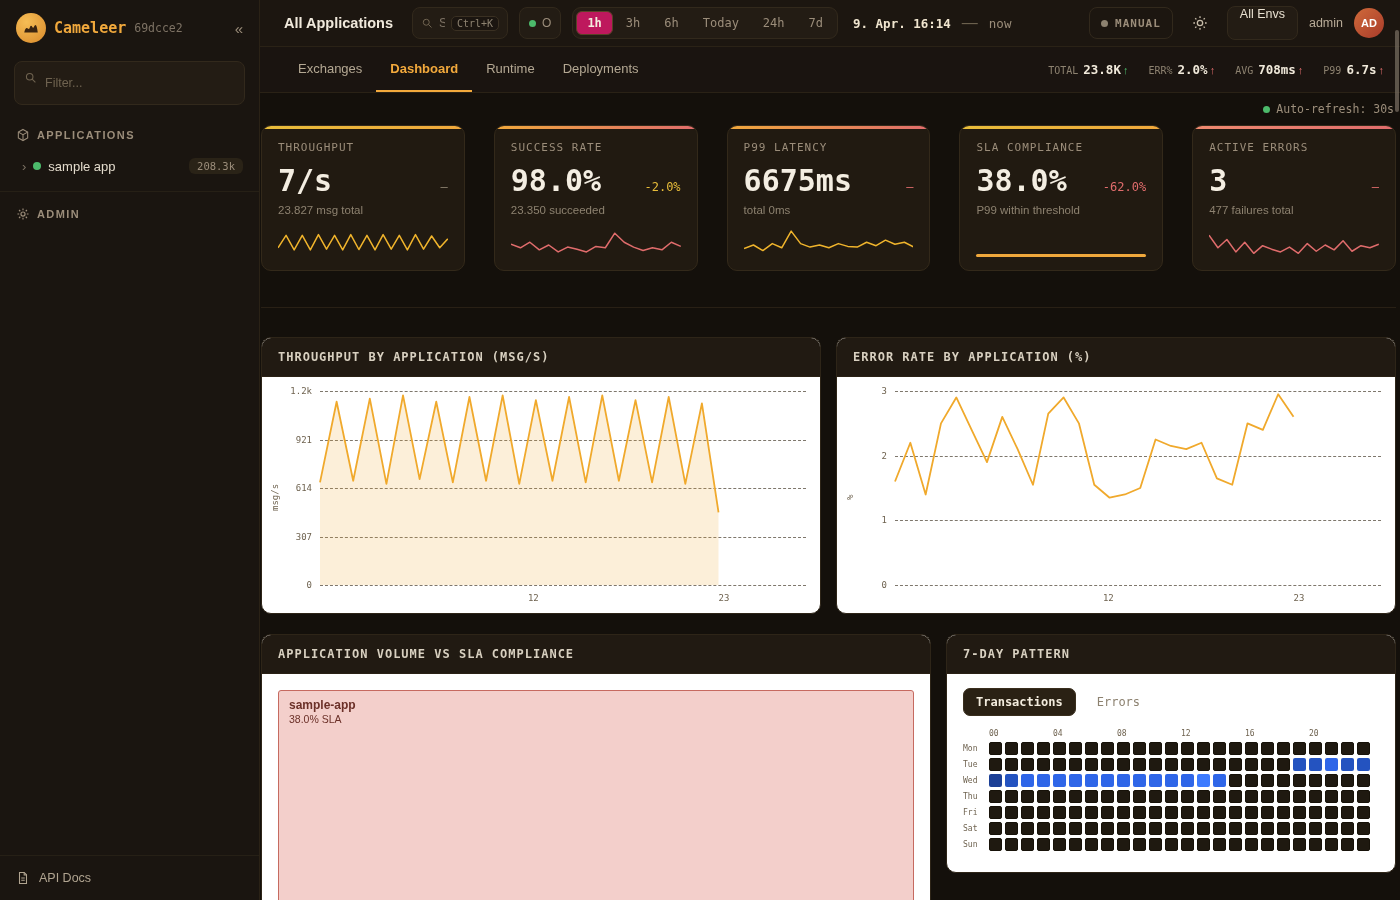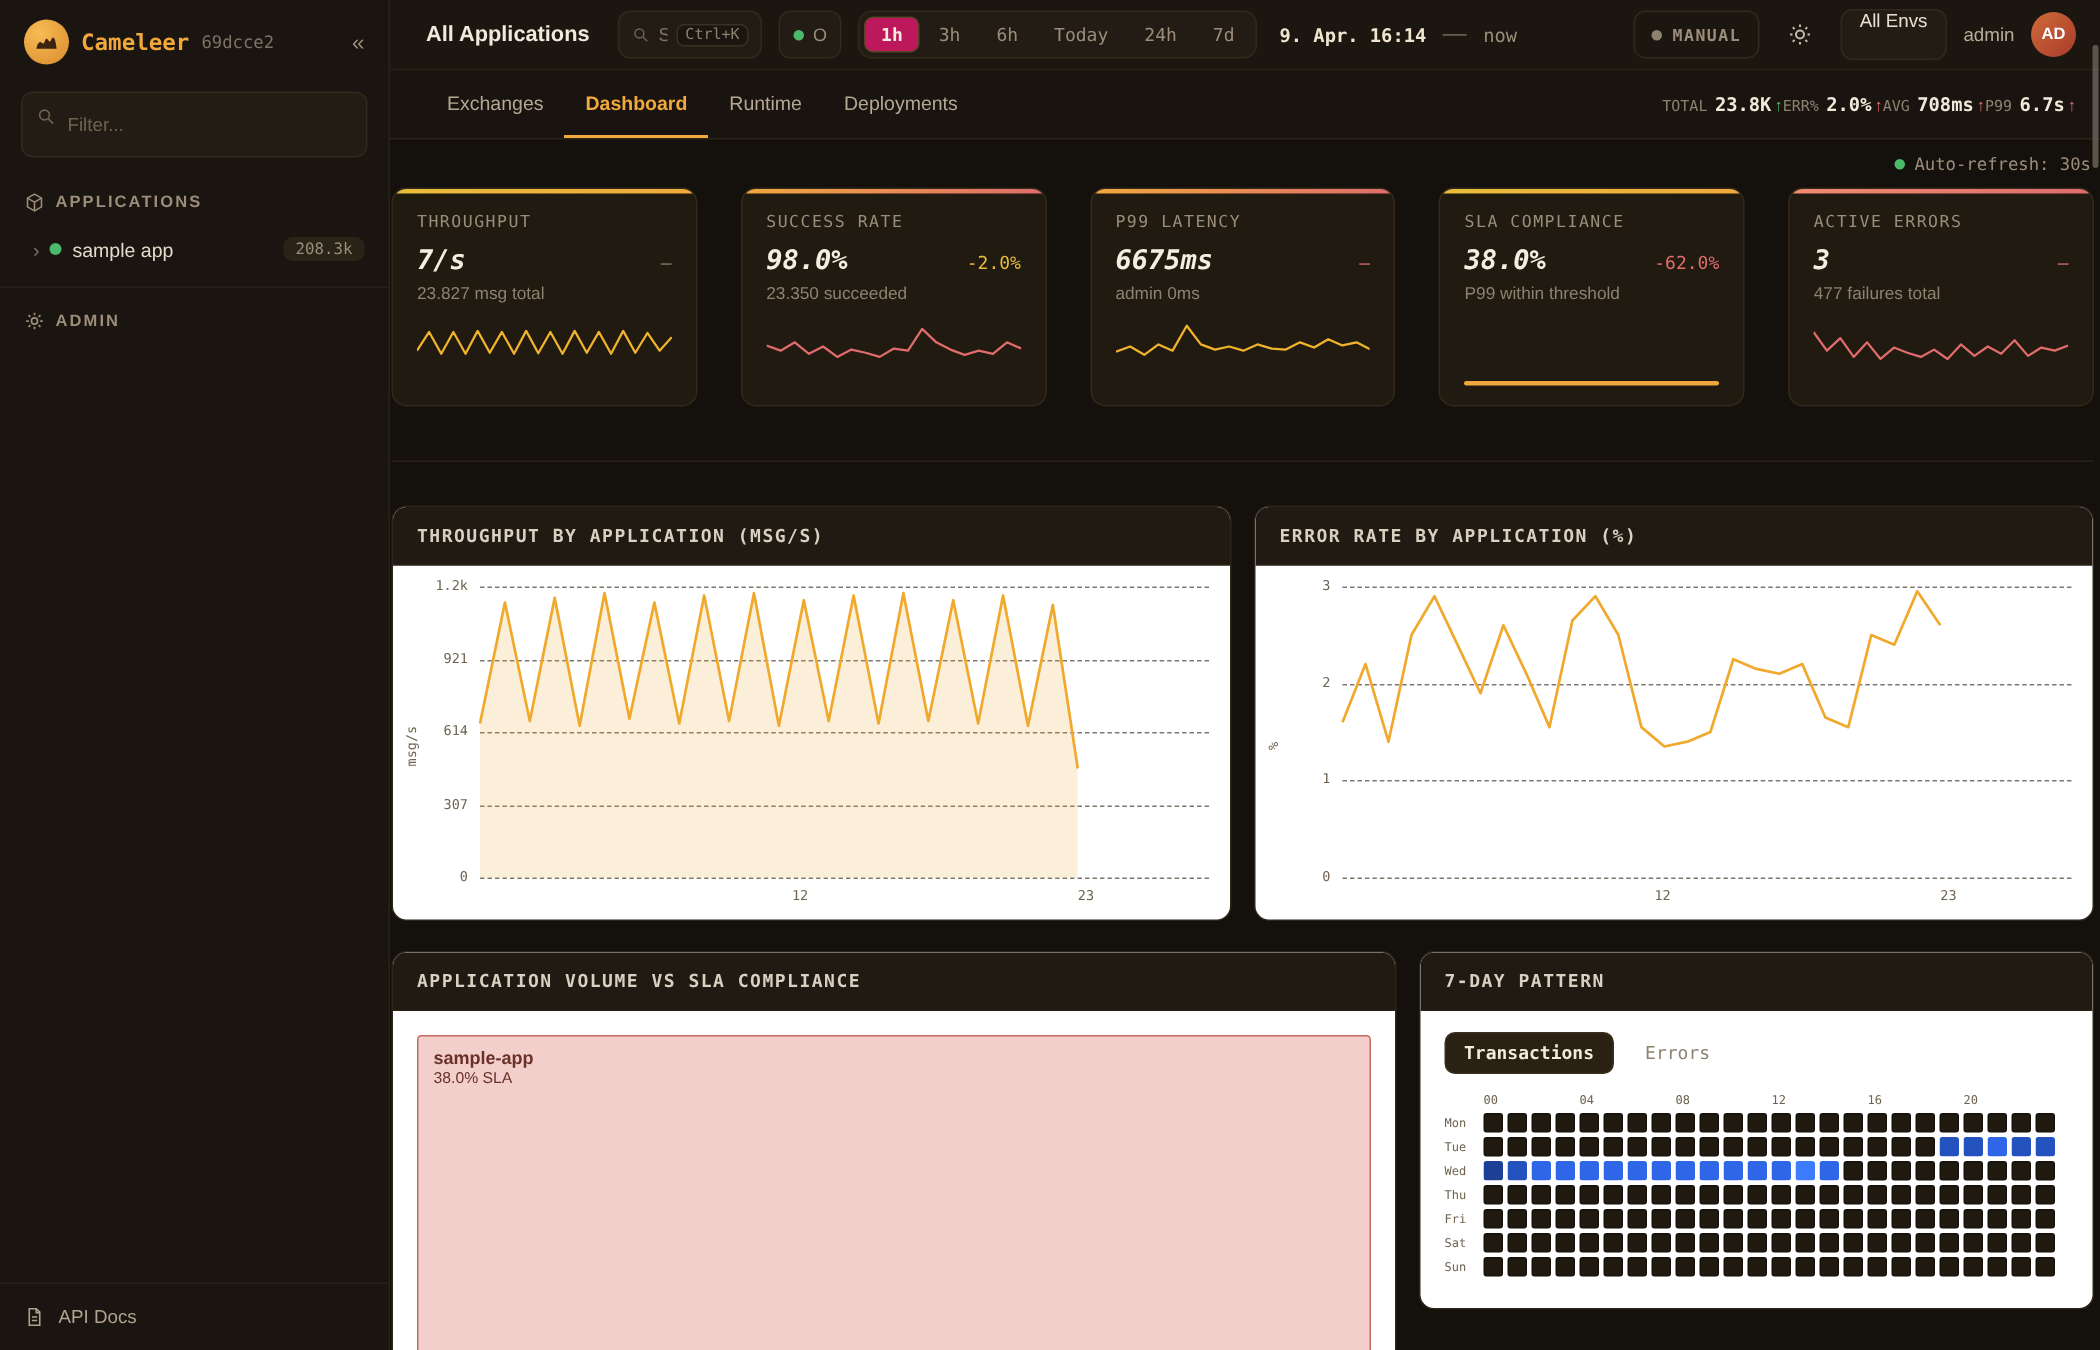--- a/index.html
+++ b/index.html
@@ -69,21 +69,21 @@
   .user { color:#b8ab97; font-size:12.5px; }
   .avatar { width:30px; height:30px; border-radius:50%; flex:none;
     background:linear-gradient(135deg,#d06a3a,#a83b2a); color:#fff; display:flex; align-items:center;
     justify-content:center; font-size:11px; font-weight:bold; cursor:pointer; }
 
   .tabbar { height:46px; min-height:46px; display:flex; align-items:stretch; padding:0 16px 0 24px;
     border-bottom:1px solid #2a2216; background:#1a1410; }
   .tab { display:flex; align-items:center; padding:0 14px; color:#b4a893; font-size:13px;
     cursor:pointer; border-bottom:2px solid transparent; }
   .tab.active { color:#f2a93c; border-bottom-color:#f2a93c; font-weight:bold; }
-  .tab-stats { margin-left:auto; display:flex; align-items:center; gap:0; }
+  .tab-stats { margin-left:auto; display:flex; align-items:center; gap:20px; }
   .stat { display:flex; align-items:baseline; }
   .stat-label { font-family:"DejaVu Sans Mono", monospace; font-size:10px; color:#8d8270; margin-right:5px; }
   .stat-value { font-family:"DejaVu Sans Mono", monospace; font-size:12.5px; font-weight:bold; color:#f0e9da; }
   .stat-arrow { font-size:11px; margin-left:2px; font-weight:bold; }
   .good { color:#4cba6b; } .bad { color:#e06c6c; }
 
   .content { flex:1; overflow:hidden; padding:0 4px 0 1px; }
   .autorefresh { display:flex; justify-content:flex-end; align-items:center; gap:6px;
     padding:9px 2px 0; color:#9b8d7a; font-family:"DejaVu Sans Mono", monospace; font-size:11.5px; }
 
@@ -93,21 +93,21 @@
     padding:15px 16px 12px; overflow:hidden; height:146px; }
   .kpi-top { position:absolute; top:0; left:0; right:0; height:3px; }
   .c1 .kpi-top { background:linear-gradient(90deg,#e8bd3a,#f0a83c); }
   .c2 .kpi-top { background:linear-gradient(90deg,#f0a83c,#e06c6c); }
   .c3 .kpi-top { background:linear-gradient(90deg,#f0a83c,#e06c6c); }
   .c4 .kpi-top { background:linear-gradient(90deg,#e8bd3a,#f0a83c); }
   .c5 .kpi-top { background:linear-gradient(90deg,#ef8a70,#e06c6c); }
   .kpi-title { font-family:"DejaVu Sans Mono", monospace; font-size:11px; letter-spacing:1px;
     color:#9b8d7a; margin-bottom:9px; }
   .kpi-line { display:flex; align-items:baseline; justify-content:space-between; }
-  .kpi-value { font-family:"DejaVu Sans Mono", monospace; font-weight:bold; font-size:18px; color:#f4eee2;font-style:italic; }
+  .kpi-value { font-family:"DejaVu Sans Mono", monospace; font-weight:bold; font-size:30px; color:#f4eee2; }
   .kpi-delta { font-family:"DejaVu Sans Mono", monospace; font-size:12px; }
   .delta-muted { color:#8d8270; } .delta-warn { color:#e8bd3a; } .delta-bad { color:#e06c6c; }
   .kpi-sub { font-size:11.5px; color:#8d8270; margin-top:6px; }
   .spark { width:100%; height:40px; margin-top:9px; display:block; }
   .sla-bar { position:absolute; left:16px; right:16px; bottom:13px; height:3px;
     background:#f0a83c; border-radius:2px; }
 
   .rule { border-top:1px solid #292015; margin-top:36px; }
 
   
@@ -312,21 +312,21 @@
               <polyline points="0.00,14.48 5.56,17.08 11.11,12.92 16.67,18.64 22.22,15.00 27.78,20.20 33.33,16.56 38.89,18.12 44.44,20.20 50.00,16.04 55.56,17.08 61.11,6.16 66.67,12.92 72.22,16.56 77.78,19.16 83.33,17.08 88.89,18.64 94.44,12.92 100.00,16.04" fill="none" stroke="#e06c6c" stroke-width="1.5" vector-effect="non-scaling-stroke" stroke-linejoin="round"></polyline>
             </svg>
         </div>
         <div class="kpi c3">
           <div class="kpi-top"></div>
           <div class="kpi-title">P99 LATENCY</div>
           <div class="kpi-line">
             <span class="kpi-value">6675ms</span>
             <span class="kpi-delta delta-bad">–</span>
           </div>
-          <div class="kpi-sub">admin 0ms</div>
+          <div class="kpi-sub">total 0ms</div>
           <svg class="spark" viewBox="0 0 100 30" preserveAspectRatio="none">
               <polyline points="0.00,17.60 5.56,15.00 11.11,19.16 16.67,13.96 22.22,17.08 27.78,4.60 33.33,13.96 38.89,16.56 44.44,15.00 50.00,17.08 55.56,13.96 61.11,16.04 66.67,16.56 72.22,12.92 77.78,15.52 83.33,11.36 88.89,14.48 94.44,12.92 100.00,16.56" fill="none" stroke="#f0b42c" stroke-width="1.5" vector-effect="non-scaling-stroke" stroke-linejoin="round"></polyline>
             </svg>
         </div>
         <div class="kpi c4">
           <div class="kpi-top"></div>
           <div class="kpi-title">SLA COMPLIANCE</div>
           <div class="kpi-line">
             <span class="kpi-value">38.0%</span>
             <span class="kpi-delta delta-bad">-62.0%</span>

